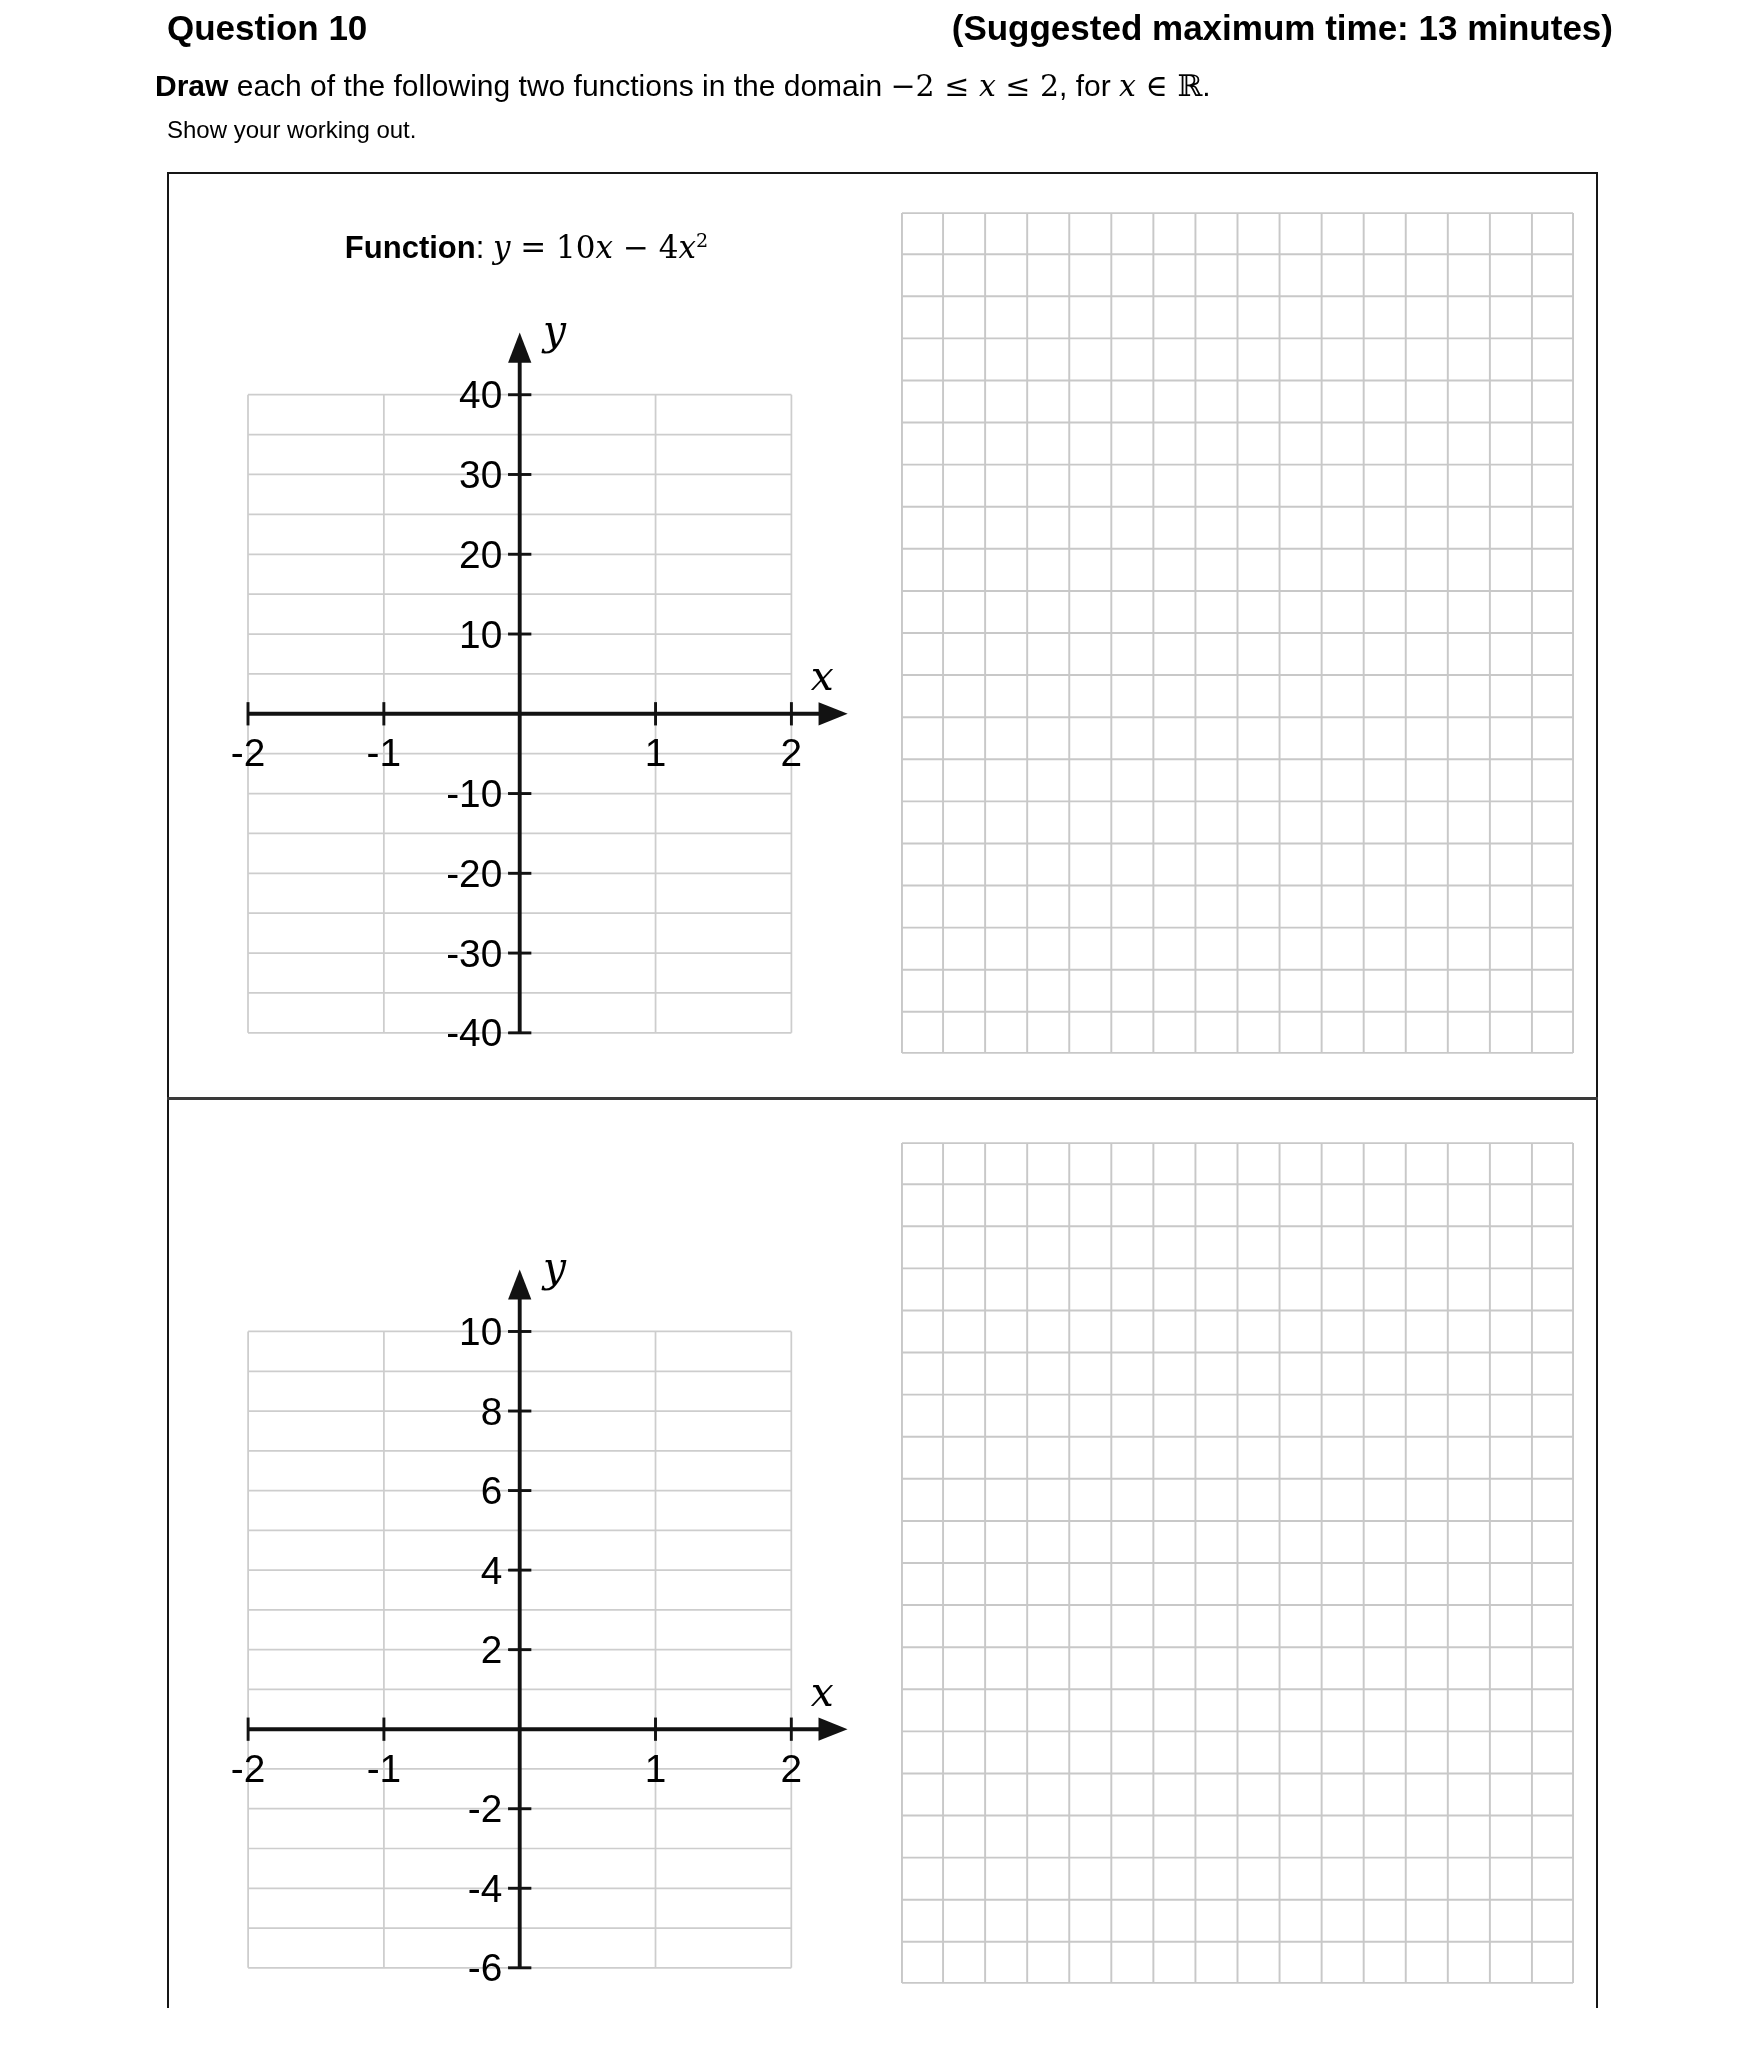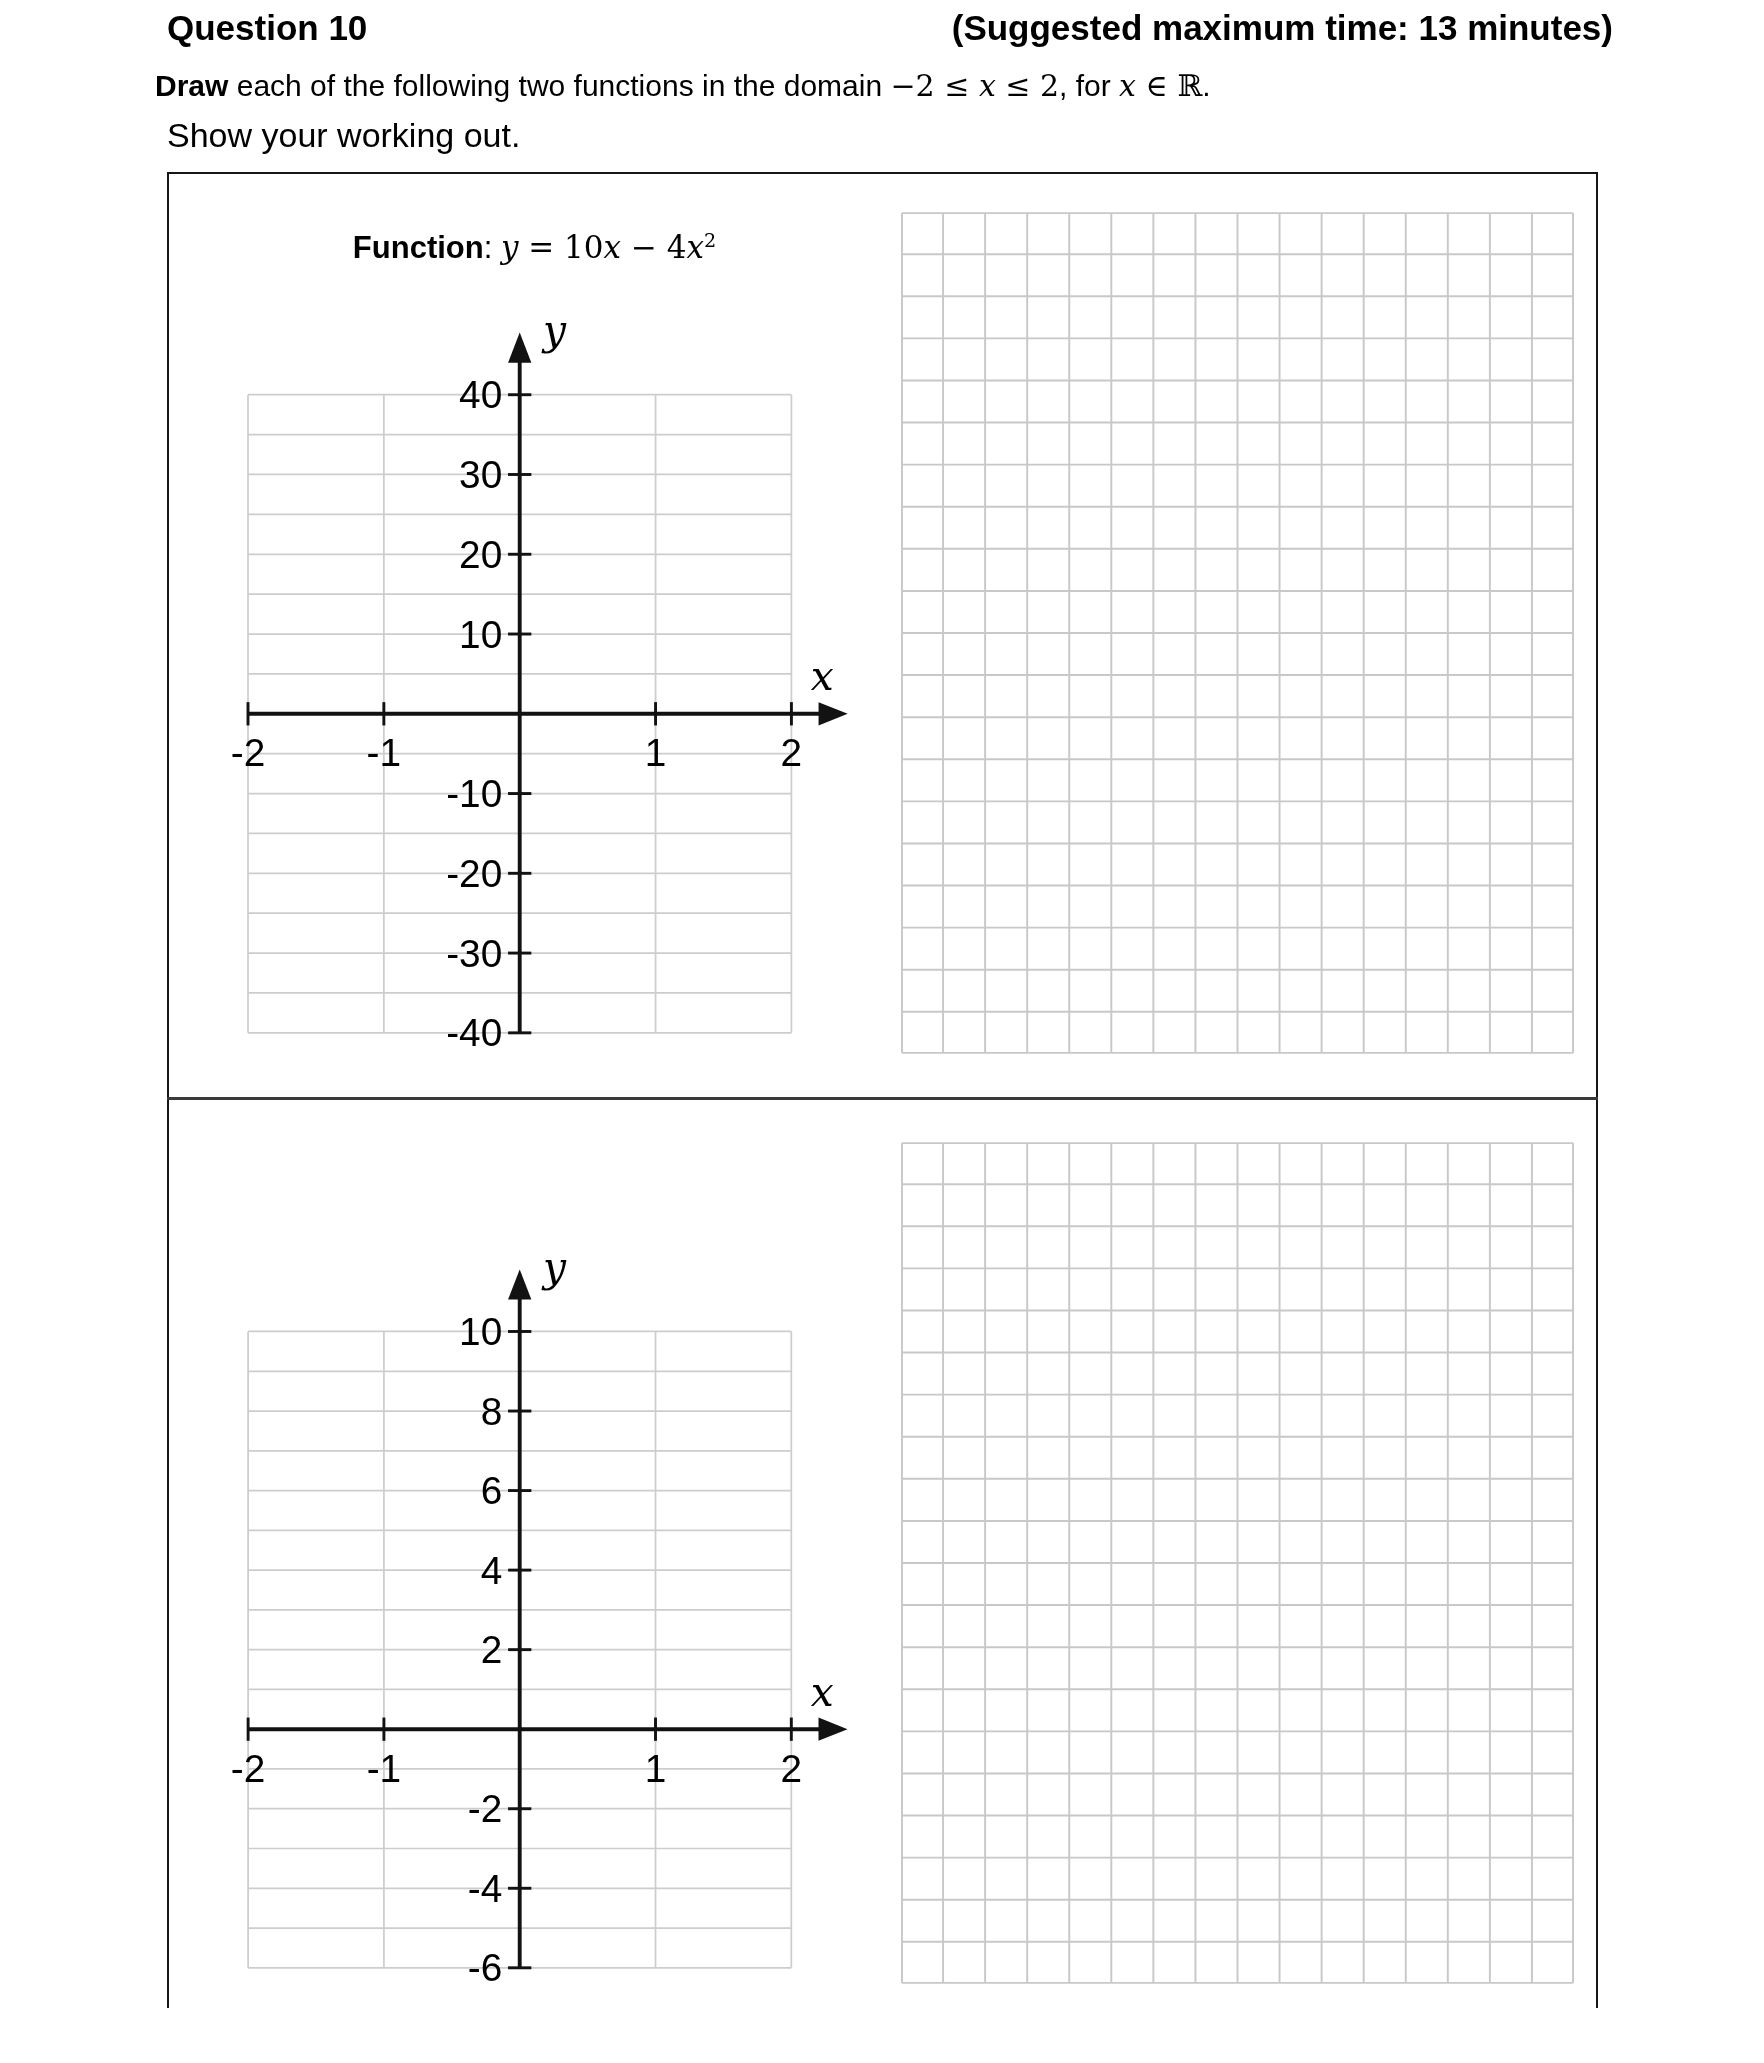--- a/index.html
+++ b/index.html
@@ -8,30 +8,30 @@
     width:1764px;height:2008px;
     background:#ffffff;
     font-family:"Liberation Sans",sans-serif;
     color:#000;
     overflow:hidden;
   }
   .abs{position:absolute;}
   .q-label{left:167px;top:7.8px;font-size:35px;font-weight:700;}
   .q-time{top:7.8px;right:151px;font-size:35px;font-weight:700;}
   .instr-1{left:155px;top:68px;font-size:30px;}
-  .instr-2{left:167px;top:116px;font-size:34px;}
+  .instr-2{left:167px;top:116px;font-size:24px;}
   .answer-box{
     left:167px;top:172px;width:1431px;height:1852px;
     border:2.9px solid #161616;box-sizing:border-box;
   }
   .section-divider{
     left:167px;top:1097px;width:1431px;height:2.9px;background:#3a3a3a;
   }
   .fn-title{width:703px;text-align:center;font-size:31px;white-space:nowrap;}
-  .fn-title-1{left:183px;top:229px;}
+  .fn-title-1{left:175px;top:229px;}
   .fn-title-2{left:175px;top:1159px;}
   .graph-svg-1{left:175px;top:281px;}
   .graph-svg-2{left:175px;top:1218px;}
   .work-svg-1{left:901px;top:212px;}
   .work-svg-2{left:901px;top:1142px;}
   
   .b{font-weight:700;}
   .it{font-style:italic;}
   .math{font-family:"DejaVu Serif","Liberation Serif",serif;}
   .sup{font-size:0.62em;position:relative;top:-0.55em;}

